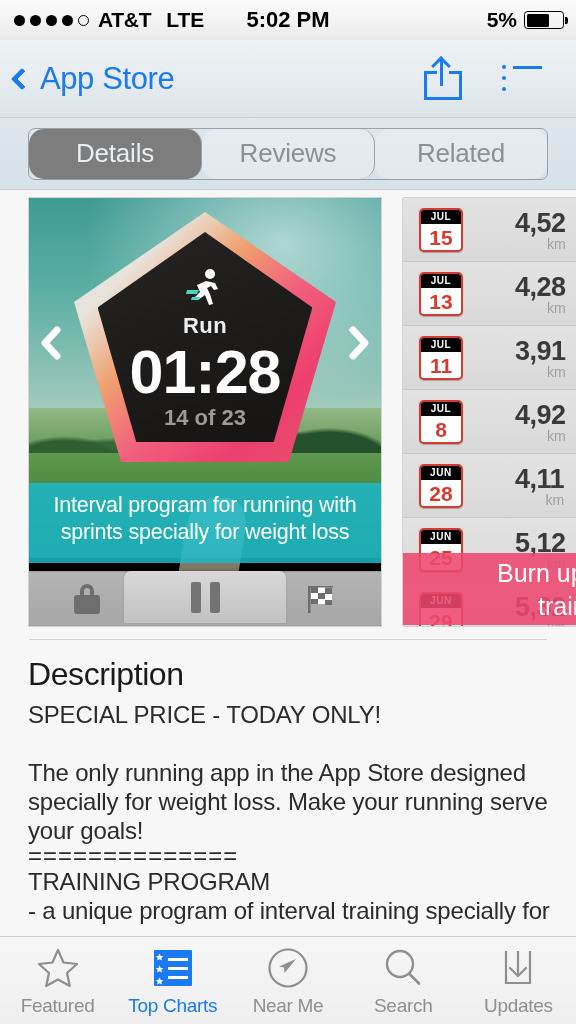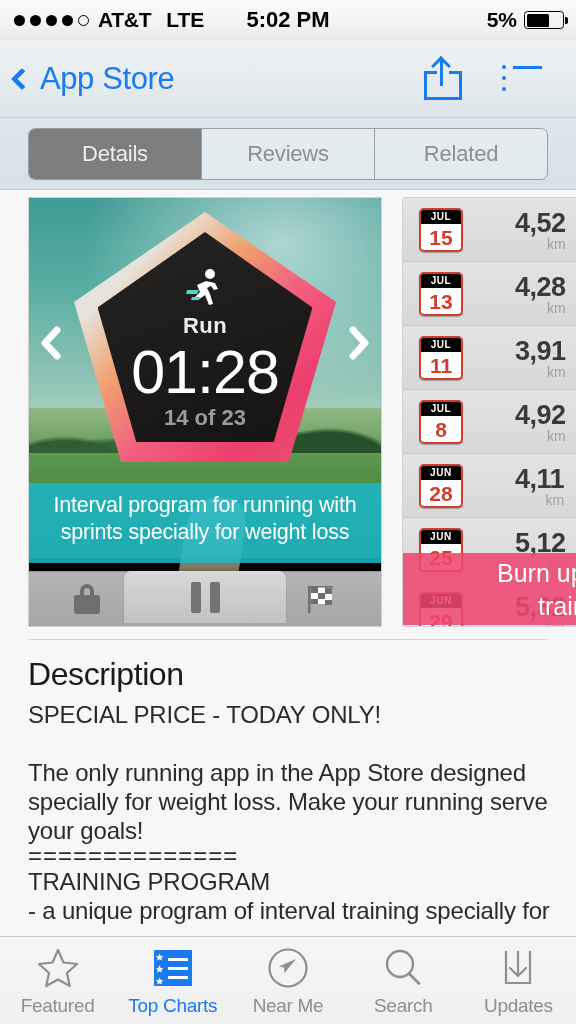--- a/index.html
+++ b/index.html
@@ -66,22 +66,22 @@
     width:576px;height:72px;
     background:linear-gradient(to bottom,#dde6ec 0%,#d7e1e8 100%);
     display:flex;align-items:center;justify-content:center;
     border-bottom:1px solid #c6ced4;
   }
   .seg{
     display:flex;width:520px;height:52px;border:1px solid #9aa1a6;border-radius:7px;overflow:hidden;
   }
   .seg .segbtn{
     flex:1;display:flex;align-items:center;justify-content:center;
-    font-size:22px;color:#8a9095;cursor:pointer;letter-spacing:-0.2px;
-    border-right:1px solid #9aa1a6;background:rgba(255,255,255,0.28);
+    font-size:26px;color:#8a9095;cursor:pointer;letter-spacing:-0.2px;
+    border-right:1px solid #9aa1a6;background:rgba(255,255,255,0.28);border-radius:15px;
   }
   .seg .segbtn:last-child{border-right:none;}
   .seg .segbtn.active{background:#7d7d7d;color:#e8eef2;}
 
   
   .shots{
     position:relative;width:576px;height:443px;
     background:#f7f7f7;padding-top:7px;
     display:flex;gap:20px;overflow:hidden;
   }
@@ -131,21 +131,21 @@
     position:absolute;left:9%;top:8%;width:82%;height:84%;
     background:linear-gradient(160deg,#262422 0%,#1d1b1a 55%,#151413 100%);
     clip-path:polygon(50% 0%,100% 36%,82% 100%,18% 100%,0% 36%);
   }
   .pent-content{
     position:absolute;inset:0;display:flex;flex-direction:column;align-items:center;
     justify-content:flex-start;padding-top:56px;color:#fff;
   }
   .runner{width:42px;height:40px;margin-bottom:5px;}
   .run-label{font-size:22px;font-weight:bold;color:#e9eff1;letter-spacing:0.4px;}
-  .timer{font-size:61px;font-weight:normal;letter-spacing:-1px;line-height:1.05;margin-top:1px;color:#fff;}
+  .timer{font-size:61px;font-weight:bold;letter-spacing:-1px;line-height:1.05;margin-top:1px;color:#fff;}
   .setcount{font-size:22px;font-weight:bold;color:#9b9b99;margin-top:1px;}
   .caption{
     position:absolute;left:0;right:0;top:285px;height:80px;
     background:rgba(28,183,200,0.86);
     color:#fff;font-size:21.5px;line-height:27px;text-align:center;
     padding:9px 12px 0 12px;letter-spacing:-0.2px;
   }
   .segbar{
     position:absolute;left:0;right:0;top:375px;height:13px;display:flex;
   }

